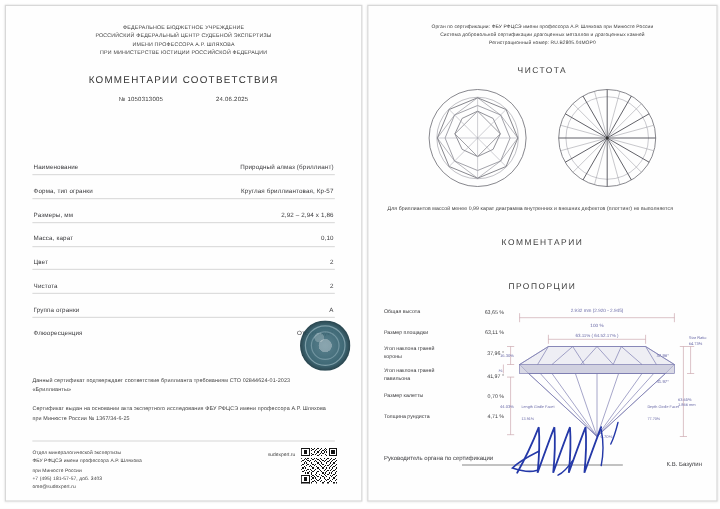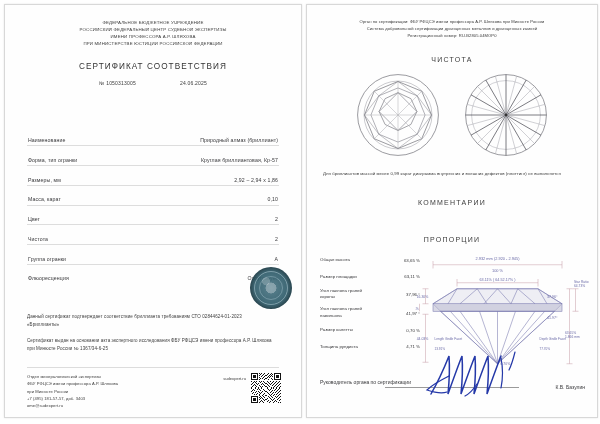--- a/index.html
+++ b/index.html
@@ -152,21 +152,21 @@
 
   <div class="page page-left">
 
     <div class="org-block">
       <div>ФЕДЕРАЛЬНОЕ БЮДЖЕТНОЕ УЧРЕЖДЕНИЕ</div>
       <div>РОССИЙСКИЙ ФЕДЕРАЛЬНЫЙ ЦЕНТР СУДЕБНОЙ ЭКСПЕРТИЗЫ</div>
       <div>ИМЕНИ ПРОФЕССОРА А.Р. ШЛЯХОВА</div>
       <div>ПРИ МИНИСТЕРСТВЕ ЮСТИЦИИ РОССИЙСКОЙ ФЕДЕРАЦИИ</div>
     </div>
 
-    <div class="cert-title">СЕРТИФИКАТ СООТВЕТСТВИЯ</div>
+    <div class="cert-title">КОММЕНТАРИИ СООТВЕТСТВИЯ</div>
 
     <div class="cert-meta">
       <span>№ 1050313005</span>
       <span>24.06.2025</span>
     </div>
 
     <div class="table">
       <div class="trow">
         <span class="tlabel">Наименование</span>
         <span class="tvalue">Природный алмаз (бриллиант)</span>

